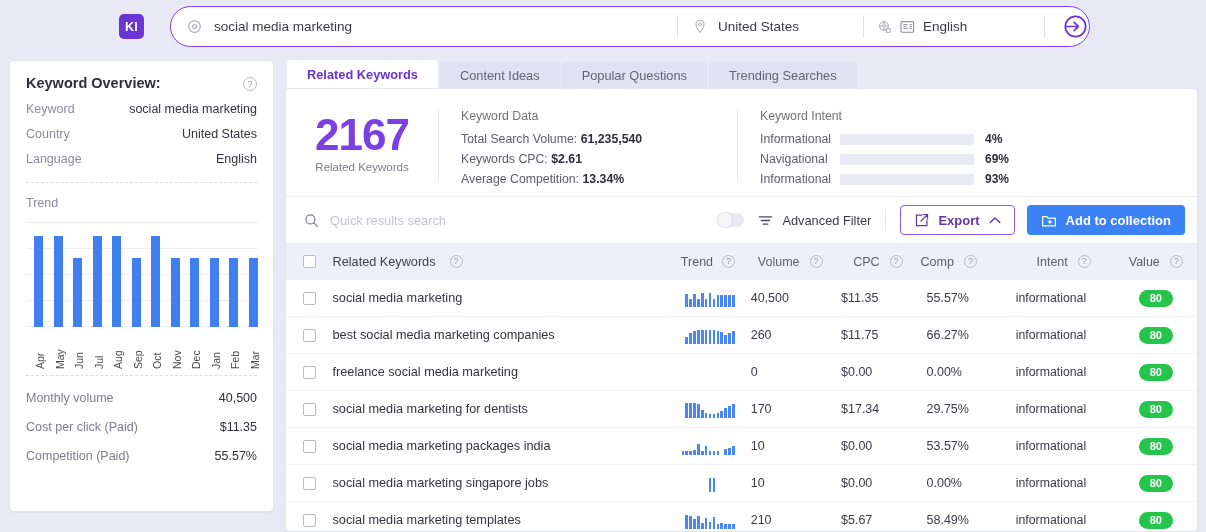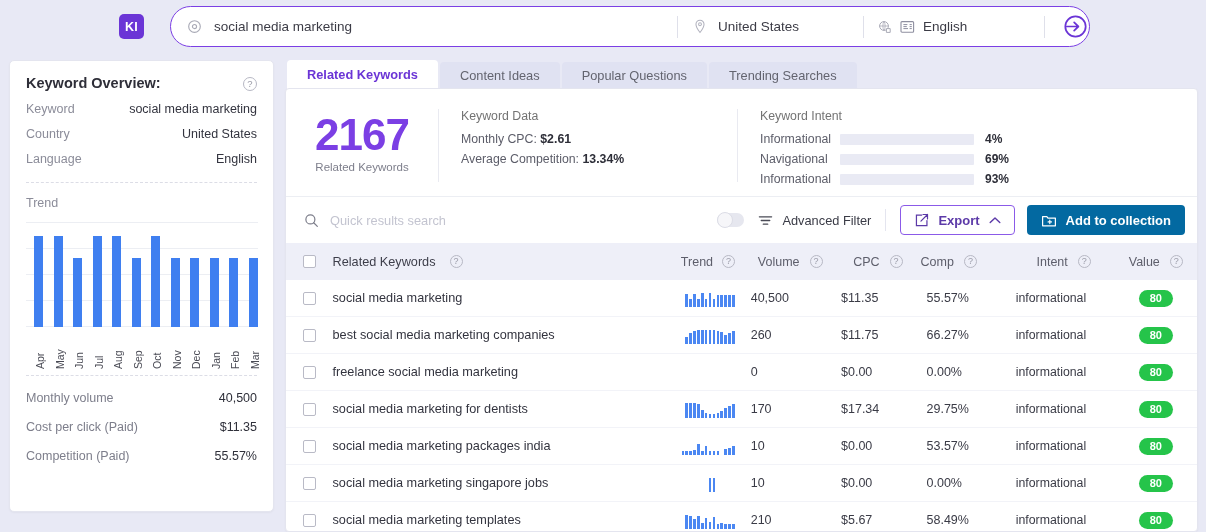--- a/index.html
+++ b/index.html
@@ -121,21 +121,21 @@
   .advf { display: flex; align-items: center; gap: 9px; margin-left: 14px; }
   .advf-txt { font-size: 12.8px; color: #3a3b46; }
   .tb-div { width: 1px; height: 22px; background: #e4e5ef; margin: 0 14px; }
   .btn-export {
     height: 30px; padding: 0 13px; border: 1.4px solid #8b5ae8; border-radius: 4px;
     background: #fff; color: #5c3aa8; font-size: 13px; font-weight: bold;
     display: flex; align-items: center; gap: 9px;
   }
   .btn-add {
     height: 30px; padding: 0 14px; border-radius: 4px; margin-left: 12px;
-    background: #0369a1; color: #fff; font-size: 13px; font-weight: bold;
+    background: #3b82f6; color: #fff; font-size: 13px; font-weight: bold;
     display: flex; align-items: center; gap: 9px;
   }
 
   
   .thead { height: 37px; background: #eeeff8; display: flex; align-items: center; }
   .cbx { width: 13px; height: 13px; border: 1.3px solid #b9bac6; border-radius: 2px; background: #fff; flex: none; }
   .c-check { width: 48px; display: flex; justify-content: center; }
   .c-kw { width: 320px; display: flex; align-items: center; gap: 14px; }
   .c-trend { width: 105px; display: flex; align-items: center; justify-content: flex-end; gap: 9px; padding-right: 10px;}
   .c-vol { width: 93px; display: flex; align-items: center; justify-content: center; gap: 10px; }
@@ -305,21 +305,25 @@
   <div class="summary">
     <div class="sum-count">
       <div class="big-num">2167</div>
       <div class="sum-cap">Related Keywords</div>
     </div>
     <div class="vline"></div>
 
     <div class="sum-block" style="width:298px">
       <div class="sum-title">Keyword Data</div>
       <div class="kd-line">
-        <span>Monthly CPC:</span>
+        <span>Total Search Volume:</span>
+        <b>61,235,540</b>
+      </div>
+      <div class="kd-line">
+        <span>Keywords CPC:</span>
         <b>$2.61</b>
       </div>
       <div class="kd-line">
         <span>Average Competition:</span>
         <b>13.34%</b>
       </div>
     </div>
 
     <div class="vline"></div>
 

